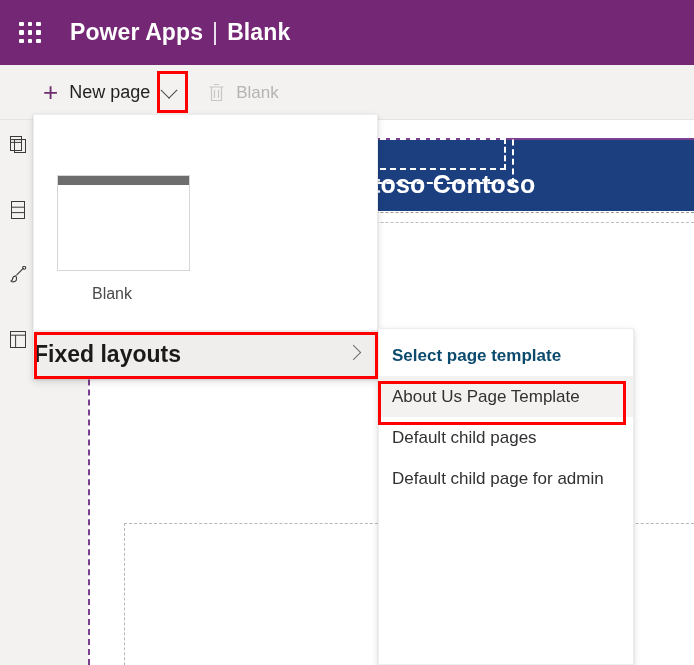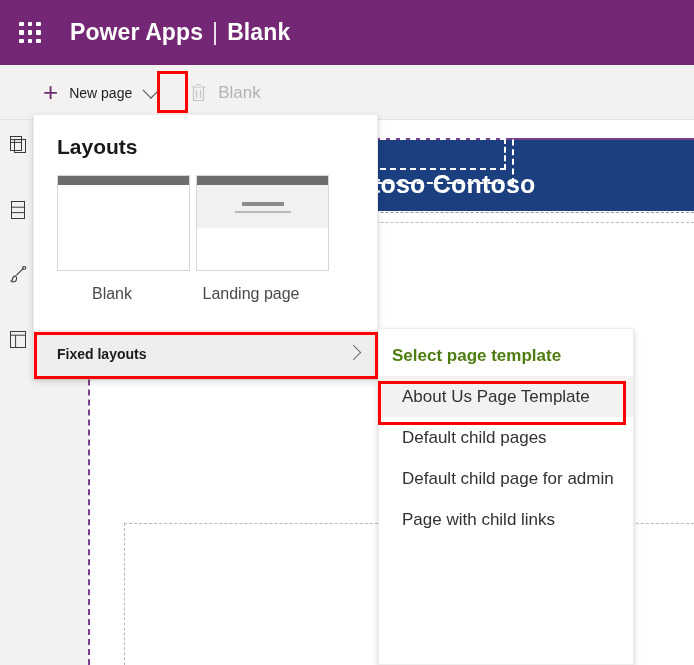--- a/index.html
+++ b/index.html
@@ -46,21 +46,21 @@
     display: flex; align-items: center;
   }
   .cmd-newpage {
     display: flex; align-items: center; height: 55px;
     padding: 0 4px 0 10px; cursor: pointer; color: #201f1e;
   }
   .cmd-newpage .plus {
     font-size: 26px; font-weight: 300; color: #6b2d6b; line-height: 1;
     margin-right: 11px; margin-top: -2px;
   }
-  .cmd-newpage .lbl { font-size: 14px; color: #201f1e; }
+  .cmd-newpage .lbl { font-size: 18px; color: #201f1e; }
   .cmd-chev {
     width: 30px; height: 38px;
     display: flex; align-items: center; justify-content: center;
     cursor: pointer;
     position: relative;
   }
   .chev-glyph {
     width: 12px; height: 12px;
     border-right: 1.6px solid #4a4a4a;
     border-bottom: 1.6px solid #4a4a4a;
@@ -157,44 +157,44 @@
   .thumb .l2 { position:absolute; left:38px; top:35px; width:56px; height:2px; background:#b9b9b9; }
   .tile-label {
     margin-top: 14px; text-align: center; font-size: 16px; color: #4a4a4a;
   }
   .fixed-row {
     position: absolute; left: 0; bottom: 0; width: 345px; height: 48px;
     background: #efeeed;
     display: flex; align-items: center; cursor: pointer;
   }
   .fixed-row .lbl {
-    margin-left: 23px; font-size: 14px; font-weight: bold; color: #1b1a19;
+    font-size: 23px; font-weight: bold; color: #1b1a19;
   }
   .fixed-row .caret {
     position: absolute; right: 20px; top: 17px;
     width: 11px; height: 11px;
     border-top: 1.4px solid #6b6b6b; border-right: 1.4px solid #6b6b6b;
     transform: rotate(45deg);
   }
 
   
   .submenu {
     position: absolute; left: 378px; top: 328px; width: 256px; height: 337px;
     background: #ffffff;
     box-shadow: 0 3.2px 7.2px rgba(0,0,0,.132), 0 0.6px 1.8px rgba(0,0,0,.108);
     border: 1px solid #ededed;
     padding-top: 9px;
   }
   .submenu-title {
     padding: 8px 0 10px 13px;
-    font-size: 17px; font-weight: bold; color: #4d7c0f;
+    font-size: 17px; font-weight: bold; color: #0c4a6e;
   }
   .menu-item {
     height: 41px; display: flex; align-items: center;
-    padding-left: 23px; font-size: 17px; color: #323130;
+    padding-left: 13px; font-size: 17px; color: #323130;
     cursor: pointer; white-space: nowrap;
   }
   .menu-item.sel { background: #f3f2f1; }
 
   
   .hl { position: absolute; border: 3px solid #ff0000; pointer-events: none; }
   #hl-chev  { left: 157px; top: 71px;  width: 31px;  height: 42px; }
   #hl-fixed { left: 34px;  top: 332px; width: 344px; height: 47px; }
   #hl-about { left: 378px; top: 381px; width: 248px; height: 44px; }
 </style>
@@ -297,59 +297,46 @@
         <rect x="6.5" y="9" width="4" height="113" fill="#e8405a"></rect>
         <rect x="9" y="24" width="60" height="55" fill="#e8405a"></rect>
         <rect x="9" y="86" width="52" height="36" fill="#e8405a"></rect>
         <rect x="46" y="76" width="6" height="22" fill="#5c1020"></rect>
       </svg>
     </span>
 
   </div>
 
   <div class="flyout">
-    <div class="flyout-title">Layouts</div>
 
     <div class="tiles">
       <div class="tile">
         <div class="thumb">
           <div class="bar"></div>
         </div>
         <div class="tile-label">Blank</div>
       </div>
-      <div class="tile">
-        <div class="thumb">
-          <div class="bar"></div>
-          <div class="hero"></div>
-          <div class="l1"></div>
-          <div class="l2"></div>
-        </div>
-        <div class="tile-label">Landing page</div>
-      </div>
     </div>
 
     <div class="fixed-row">
       <span class="lbl">Fixed layouts</span>
       <span class="caret"></span>
     </div>
   </div>
 
   <div class="submenu">
     <div class="submenu-title">Select page template</div>
     <div class="menu-item sel">
       <span>About Us Page Template</span>
     </div>
     <div class="menu-item">
       <span>Default child pages</span>
     </div>
     <div class="menu-item">
       <span>Default child page for admin</span>
     </div>
-    <div class="menu-item">
-      <span>Page with child links</span>
-    </div>
   </div>
 
   <div class="hl" id="hl-chev"></div>
   <div class="hl" id="hl-fixed"></div>
   <div class="hl" id="hl-about"></div>
 
 </div>
 
 </body></html>

